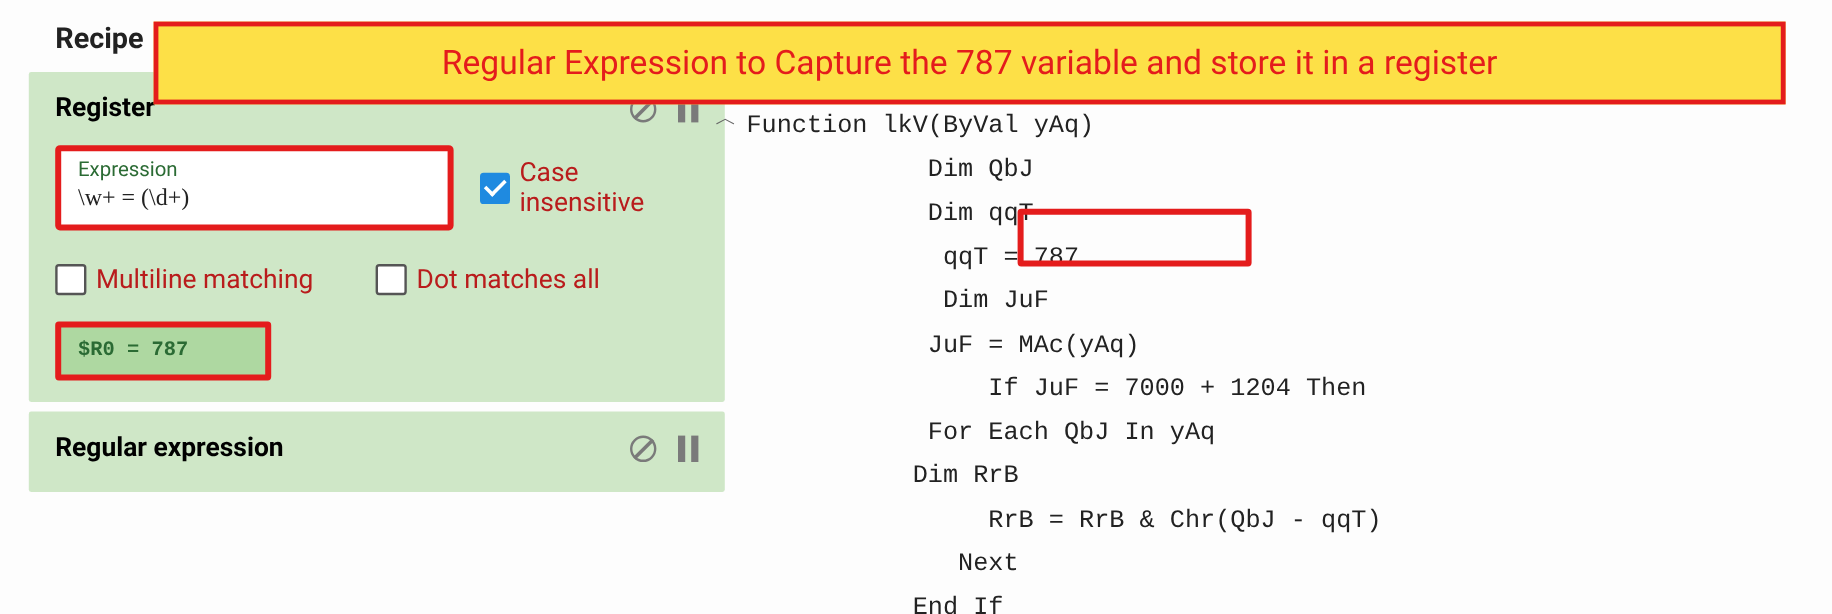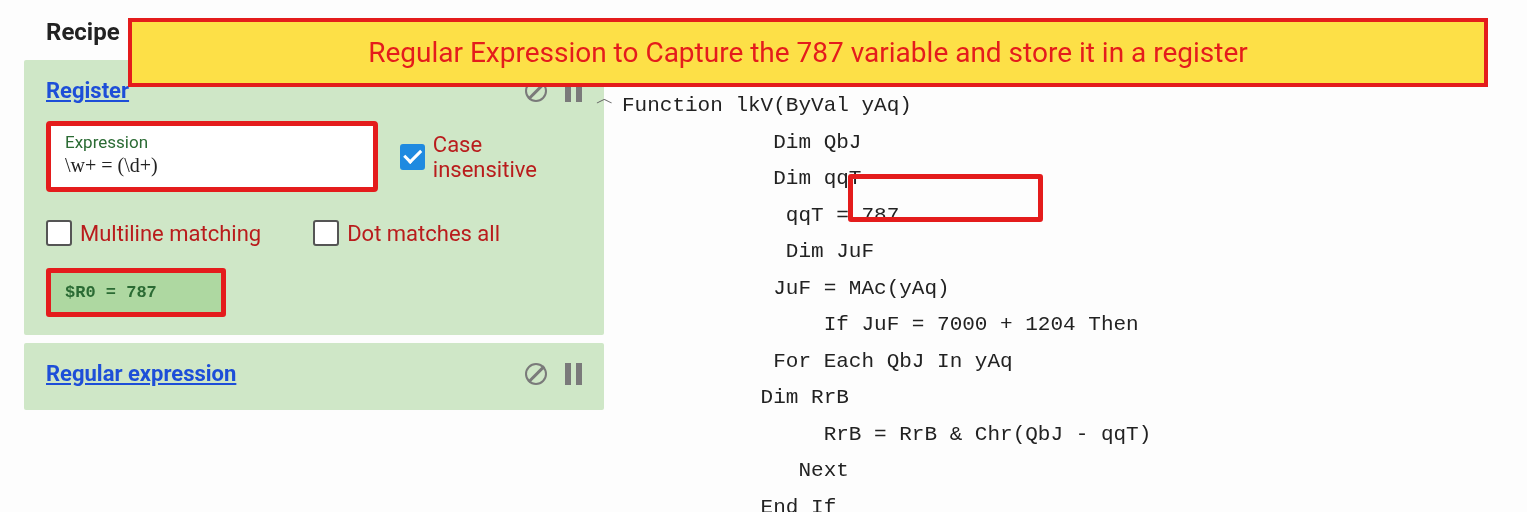--- a/index.html
+++ b/index.html
@@ -33,22 +33,21 @@
     }
     .op-header {
       display: flex;
       justify-content: space-between;
       align-items: center;
       margin-bottom: 18px;
     }
     .op-title {
       font-weight: 700;
       font-size: 22px;
-      color: #1d4ed8;
-      text-decoration: underline;
+      color: #000000;
     }
     .op-icons { display: flex; gap: 18px; align-items: center; }
     .icon-ban {
       width: 22px; height: 22px;
       border: 2.5px solid #7a7a7a;
       border-radius: 50%;
       position: relative;
       cursor: pointer;
     }
     .icon-ban::after {

